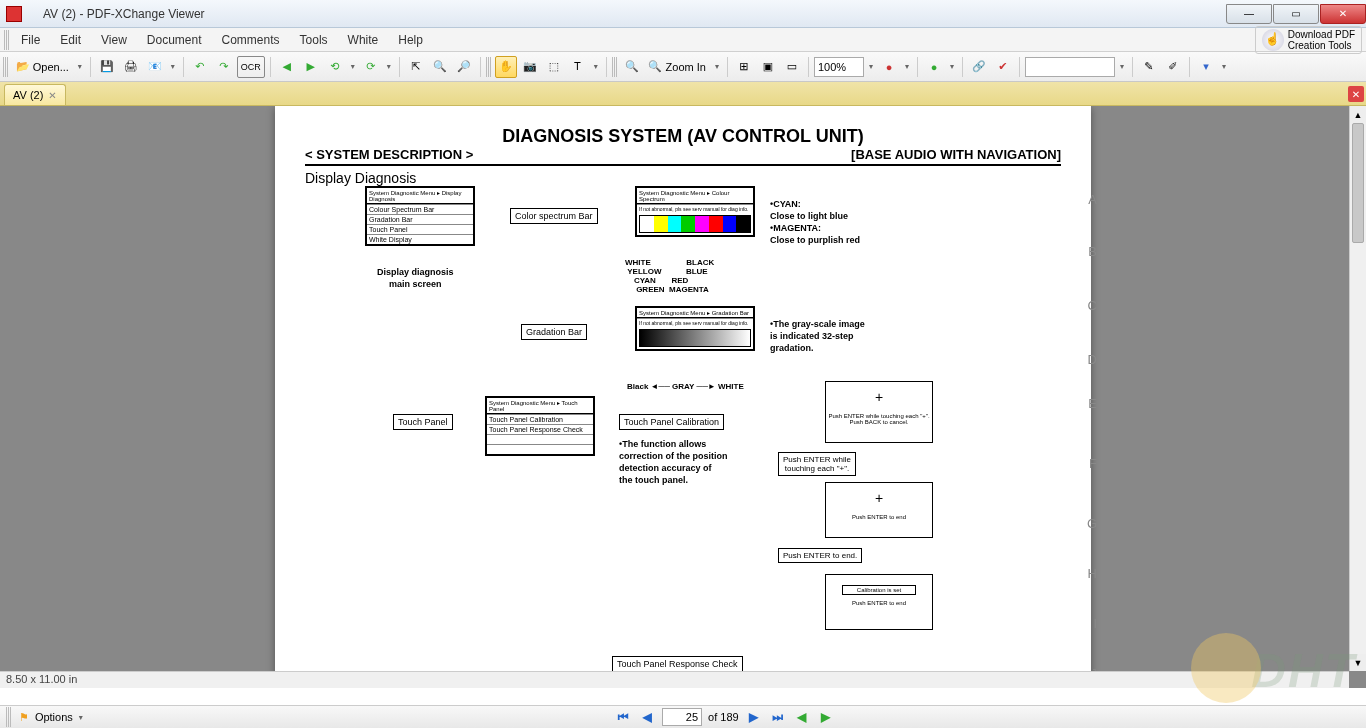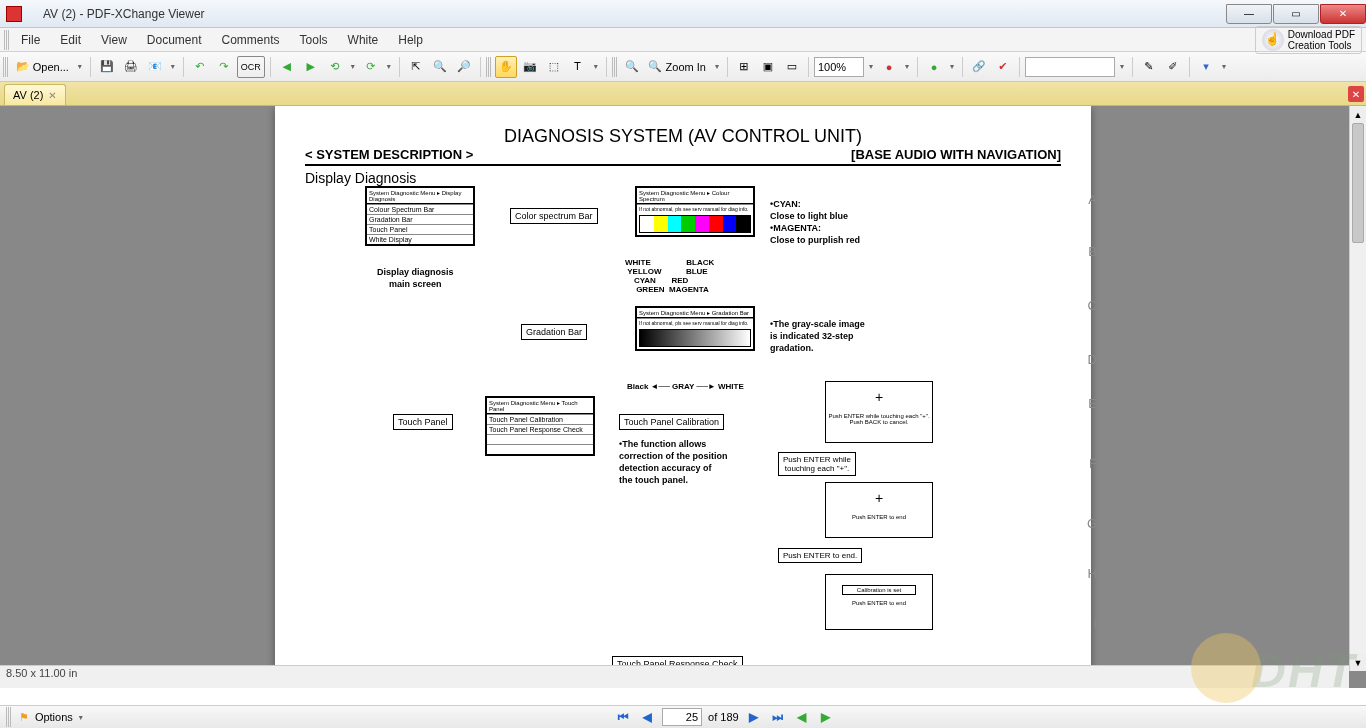--- a/index.html
+++ b/index.html
@@ -35,32 +35,32 @@
 .doc-tab { height: 21px; background: linear-gradient(#fff8d8,#f8e8a0); border: 1px solid #c8b860; border-bottom: none; border-radius: 3px 3px 0 0; padding: 2px 8px; font-size: 11px; display: flex; align-items: center; gap: 5px; }
 .doc-tab .tx { font-size: 10px; color: #888; }
 .tabstrip .close-all { position: absolute; right: 2px; top: 4px; width: 16px; height: 16px; background: #d44; color: #fff; display: flex; align-items: center; justify-content: center; font-size: 10px; border-radius: 2px; }
 
 
 .viewport { position: absolute; top: 106px; bottom: 40px; left: 0; right: 0; background: #888; overflow: hidden; }
 .page-wrap { position: absolute; left: 50%; transform: translateX(-50%); top: 0; width: 816px; background: #fff; box-shadow: 0 2px 8px rgba(0,0,0,.4); padding: 20px 30px; height: 900px; }
 .vscroll { position: absolute; right: 0; top: 0; bottom: 17px; width: 17px; background: #f0f0f0; border-left: 1px solid #ccc; }
 .vscroll .thumb { position: absolute; left: 2px; right: 2px; top: 17px; height: 120px; background: #c8c8c8; border: 1px solid #aaa; border-radius: 2px; }
 .vscroll .arr { position:absolute; left:0; right:0; height:17px; display:flex;align-items:center;justify-content:center; font-size:9px; background:#eee;}
-.hscroll { position: absolute; left: 0; right: 17px; bottom: 0; height: 23px; background: #f0f0f0; border-top: 1px solid #ccc; }
+.hscroll { position: absolute; left: 0; right: 17px; bottom: 0; height: 17px; background: #f0f0f0; border-top: 1px solid #ccc; }
 .hscroll .size-label { position: absolute; left: 6px; top: 1px; font-size: 11px; color: #444; }
 
 
 .statusbar { position: absolute; bottom: 0; left: 0; right: 0; height: 23px; background: linear-gradient(#f8f8f8,#e8e8e8); border-top: 1px solid #ccc; display: flex; align-items: center; padding: 0 6px; font-size: 11px; gap: 6px; }
 .statusbar .spacer { flex: 1; }
 .statusbar .nav-btn { width: 18px; height: 18px; display: flex; align-items: center; justify-content: center; color: #2266cc; font-weight: bold; font-size: 12px; }
 .statusbar .pg-input { width: 40px; height: 18px; border: 1px solid #aaa; text-align: right; padding: 0 3px; font-size: 11px; }
 .statusbar .flag { color: #f0a020; }
 
 
-.doc-title { text-align: center; font-weight: normal; font-size: 18px; }
+.doc-title { text-align: center; font-weight: bold; font-size: 18px; }
 .doc-sub-row { display: flex; justify-content: space-between; border-bottom: 2px solid #000; padding-bottom: 2px; font-size: 13px; font-weight: bold; }
 .doc-h3 { font-size: 14px; margin-top: 4px; }
 .diagram { position: relative; height: 580px; font-size: 9px; }
 .dbox { position: absolute; border: 1px solid #000; background: #fff; text-align: center; padding: 2px 4px; }
 .menu-box { position: absolute; border: 2px solid #000; background: #fff; font-size: 7px; width: 110px; }
 .menu-box .hdr { border-bottom: 1px solid #000; padding: 1px 2px; font-size: 6px; text-align:left;}
 .menu-box .row { border-top: 1px solid #888; padding: 1px 2px; text-align: left; }
 .note { position: absolute; font-size: 9px; line-height: 12px; font-weight: bold; }
 .side-letter { position: absolute; right: -36px; font-size: 13px; color: #888; }
 .color-bar { display: flex; height: 18px; border: 1px solid #000; margin: 2px; }

